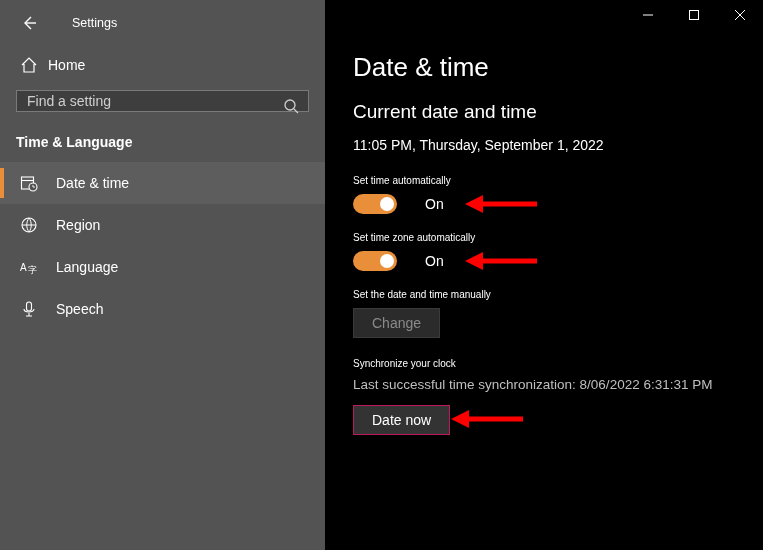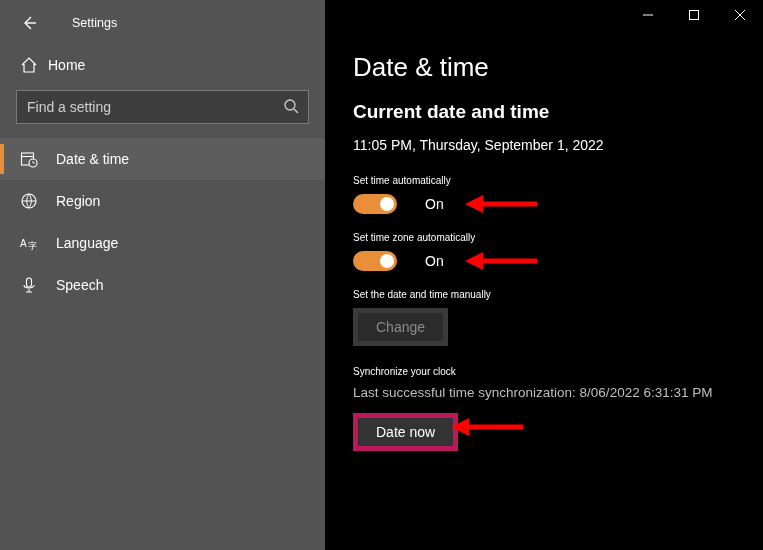--- a/index.html
+++ b/index.html
@@ -4,40 +4,40 @@
 <style>
   * { box-sizing: border-box; margin: 0; padding: 0; font-family: "Segoe UI", Arial, sans-serif; }
   body { width: 763px; height: 550px; overflow: hidden; background: #000; }
   .window { display: flex; width: 100%; height: 100%; position: relative; }
   .sidebar { width: 325px; height: 100%; background: #535353; color: #fff; padding-top: 8px; position: relative; }
   .titlebar-row { display: flex; align-items: center; gap: 34px; padding: 6px 20px 14px 20px; }
   .back-btn { width: 18px; height: 18px; display:flex; align-items:center; justify-content:center; cursor:pointer; }
   .win-title { font-size: 12.5px; font-weight: 400; }
   .home-row { display:flex; align-items:center; gap:10px; padding:10px 20px; cursor:pointer; font-size:14px; }
   .search-wrap { margin: 6px 16px 14px 16px; position: relative; }
-  .search-input { width: 100%; height: 34px; background: rgba(0,0,0,0.25); border:1px solid #7a7a7a; color:#ccc; padding:0 34px 0 10px; font-size:14px; outline:none; }
+  .search-input { width: 100%; height: 22px; background: rgba(0,0,0,0.25); border:1px solid #7a7a7a; color:#ccc; padding:0 34px 0 10px; font-size:14px; outline:none; }
   .search-input::placeholder { color:#cfcfcf; }
   .search-icon { position:absolute; right:8px; top:8px; width:18px; height:18px; color:#cfcfcf; }
   .section-label { font-size:14px; font-weight:600; padding:8px 16px 12px 16px; }
   .nav-item { display:flex; align-items:center; gap:18px; padding:12px 20px; font-size:14px; cursor:pointer; position:relative; }
   .nav-item.active { background: rgba(255,255,255,0.06); }
   .nav-item.active::before { content:""; position:absolute; left:0; top:6px; bottom:6px; width:4px; background:#e98f3a; }
   .nav-icon { width:18px; height:18px; display:flex; align-items:center; justify-content:center; flex-shrink:0; }
   .content { flex:1; background:#000; color:#fff; padding: 16px 28px 0 28px; position:relative; }
   .win-controls { position:absolute; top:0; right:0; display:flex; }
   .win-ctl { width:46px; height:30px; display:flex; align-items:center; justify-content:center; color:#fff; cursor:pointer; }
   .page-h1 { font-size:26px; font-weight:400; margin-top:36px; margin-bottom:18px; }
-  .subhead { font-size:19px; font-weight:700; margin-bottom:14px; }
+  .subhead { font-size:19px; font-weight:400; margin-bottom:14px; }
   .current-dt { font-size:14px; margin-bottom:22px; }
   .field-label { font-size:10px; margin-bottom:8px; }
   .toggle-row { display:flex; align-items:center; gap:28px; margin-bottom:18px; position:relative; }
   .toggle { width:44px; height:20px; border-radius:11px; background:#e98f3a; position:relative; cursor:pointer; }
   .toggle .knob { position:absolute; right:3px; top:3px; width:14px; height:14px; border-radius:50%; background:#fff; }
   .toggle-text { font-size:14px; }
-  .btn { display:inline-block; padding:6px 18px; font-size:14px; border:5px solid #be185d; background:#333; cursor:pointer; }
+  .btn { display:inline-block; padding:6px 18px; font-size:14px; border:1px solid #be185d; background:#333; cursor:pointer; }
   .btn.disabled { color:#8a8a8a; background:#2b2b2b; border-color:#3a3a3a; cursor:default; }
   .sync-block { margin-top:20px; }
   .sync-info { font-size:13.5px; color:#bfbfbf; line-height:1.5; margin:6px 0 10px 0; }
   .arrow { position:absolute; pointer-events:none; }
   svg { display:block; }
 </style>
 </head>
 <body>
 
 <div class="window">
@@ -65,20 +65,21 @@
     <div class="search-wrap">
       <input class="search-input" placeholder="Find a setting" style="">
       <span class="search-icon">
         <svg width="16" height="16" viewBox="0 0 16 16">
             <circle cx="7" cy="7" r="5" stroke="#cfcfcf" stroke-width="1.3" fill="none"></circle>
             <path d="M11 11 L15 15" stroke="#cfcfcf" stroke-width="1.3"></path>
           </svg>
       </span>
     </div>
 
+    <div class="section-label">Time &amp; Language</div>
 
     <div class="nav-item active">
       <span class="nav-icon">
         <svg width="18" height="18" viewBox="0 0 18 18">
             <rect x="1.5" y="3" width="12" height="12" stroke="#fff" stroke-width="1.1" fill="none"></rect>
             <path d="M1.5 6.5 H13.5" stroke="#fff" stroke-width="1.1"></path>
             <circle cx="13" cy="13" r="4" stroke="#fff" stroke-width="1.1" fill="#535353"></circle>
             <path d="M13 11 V13 H15" stroke="#fff" stroke-width="1"></path>
           </svg>
       </span>

